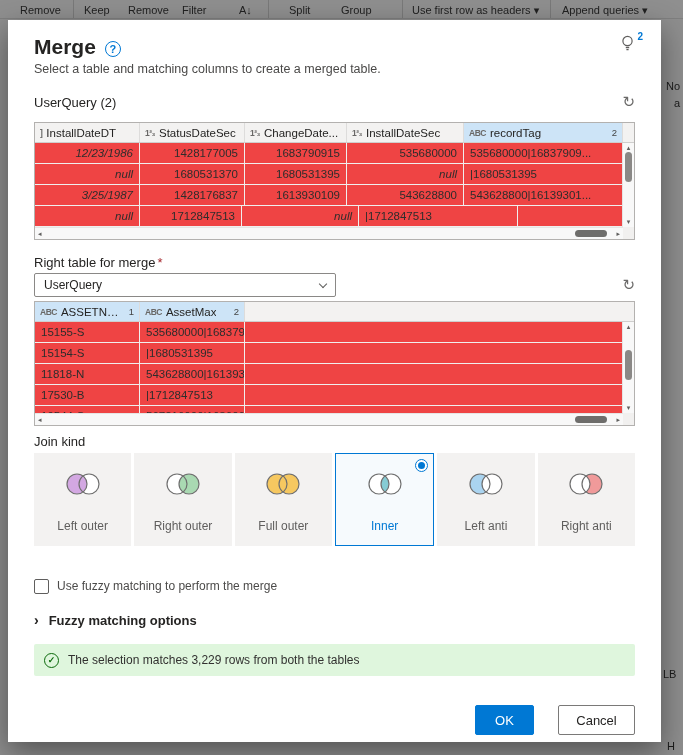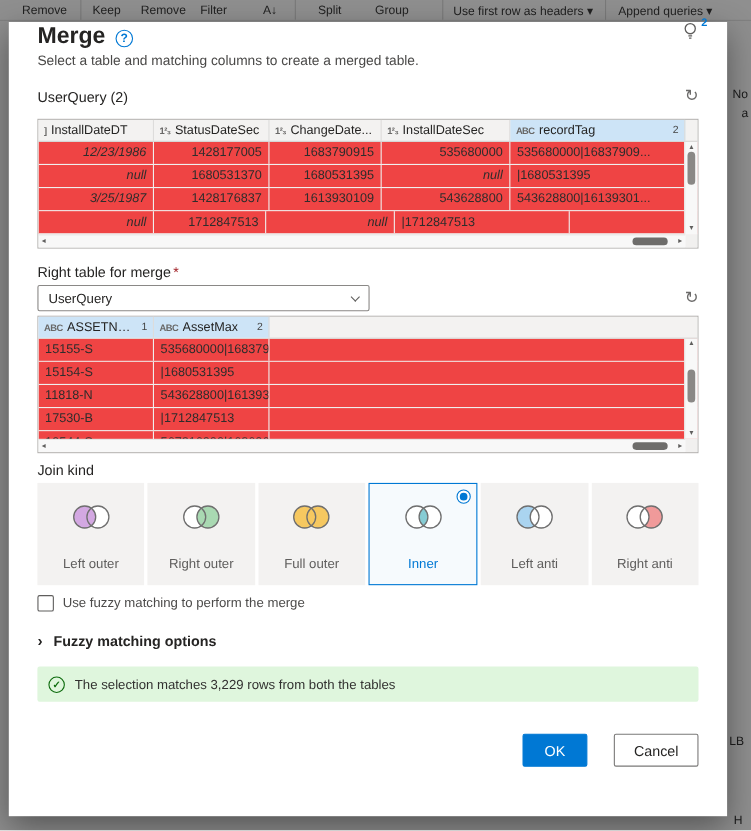--- a/index.html
+++ b/index.html
@@ -9,21 +9,21 @@
   
   .backdrop{position:absolute;inset:0;background:#fdfdfd}
   .ribbon{position:absolute;top:0;left:0;right:0;height:19px;background:#fff;border-bottom:1px solid #e3e3e3}
   .ribbon .ti{position:absolute;top:4px;font-size:11px;color:#3b3b3b;white-space:nowrap}
   .ribbon .sep{position:absolute;top:0;bottom:0;width:1px;background:#d8d8d8}
   .frag{position:absolute;font-size:11px;color:#333}
   .overlay{position:absolute;inset:0;background:rgba(0,0,0,.44)}
 
   
   .dialog{position:absolute;left:8px;top:20px;width:653px;height:722px;background:#fff;
-          box-shadow:0 10px 28px rgba(0,0,0,.42);padding:0 26px 0 26px}
+          box-shadow:0 10px 28px rgba(0,0,0,.42);padding:14px 26px 0 26px}
   .title-row{display:flex;align-items:center;height:26px}
   .title{font-size:21px;font-weight:600;color:#252423}
   .help{width:16px;height:16px;border-radius:50%;border:1px solid #0078d4;color:#0078d4;font-size:11px;
         font-weight:700;display:flex;align-items:center;justify-content:center;margin-left:9px;margin-top:3px;cursor:pointer}
   .bulb-wrap{margin-left:auto;position:relative;cursor:pointer;margin-top:-4px}
   .tips-badge{position:absolute;top:-4px;right:-8px;color:#0078d4;font-size:10px;font-weight:700}
   .subtitle{margin-top:2px;font-size:12.5px;color:#4a4948;height:17px}
 
   .row-between{display:flex;align-items:center;justify-content:space-between}
   .sec-label{font-size:13px;color:#252423}
@@ -79,21 +79,21 @@
   .tile.sel{background:#f6fafd;border:1px solid #0078d4}
   .venn{margin-top:16px;flex:none}
   .tile.sel .venn{margin-top:15px}
   .tlabel{margin-top:20px;font-size:12px;line-height:14px;color:#5f5e5d;text-align:center;width:64px}
   .tile.sel .tlabel{color:#0078d4}
   .radio{position:absolute;top:5px;right:5px;width:13px;height:13px;border-radius:50%;border:1px solid #0078d4;
          display:flex;align-items:center;justify-content:center;background:#fff}
   .radio::after{content:"";width:7px;height:7px;border-radius:50%;background:#0078d4}
 
   
-  .check-row{display:flex;align-items:center;gap:8px;margin-top:8px;height:16px}
+  .check-row{display:flex;align-items:center;gap:8px;margin-top:32px;height:16px}
   .checkbox{width:15px;height:15px;border:1px solid #5f5e5d;border-radius:2px;background:#fff;cursor:pointer;flex:none}
   .check-label{font-size:12px;color:#4c4b4a}
   .fuzzy-row{display:flex;align-items:center;gap:10px;margin-top:18px;height:16px;cursor:pointer}
   .fchev{font-size:14px;font-weight:700;color:#252423;line-height:14px}
   .ftext{font-size:13px;font-weight:700;color:#252423}
   .banner{margin-top:16px;height:32px;border-radius:2px;display:flex;align-items:center;gap:9px;padding:0 10px;width:601px}
   .okicon{width:15px;height:15px;border-radius:50%;border:1px solid #0b6a0b;color:#0b6a0b;font-size:9px;
           display:flex;align-items:center;justify-content:center;flex:none;font-weight:700}
   .banner-text{font-size:12px;color:#323130}
   .btns{display:flex;justify-content:flex-end;gap:24px;margin-top:29px}

